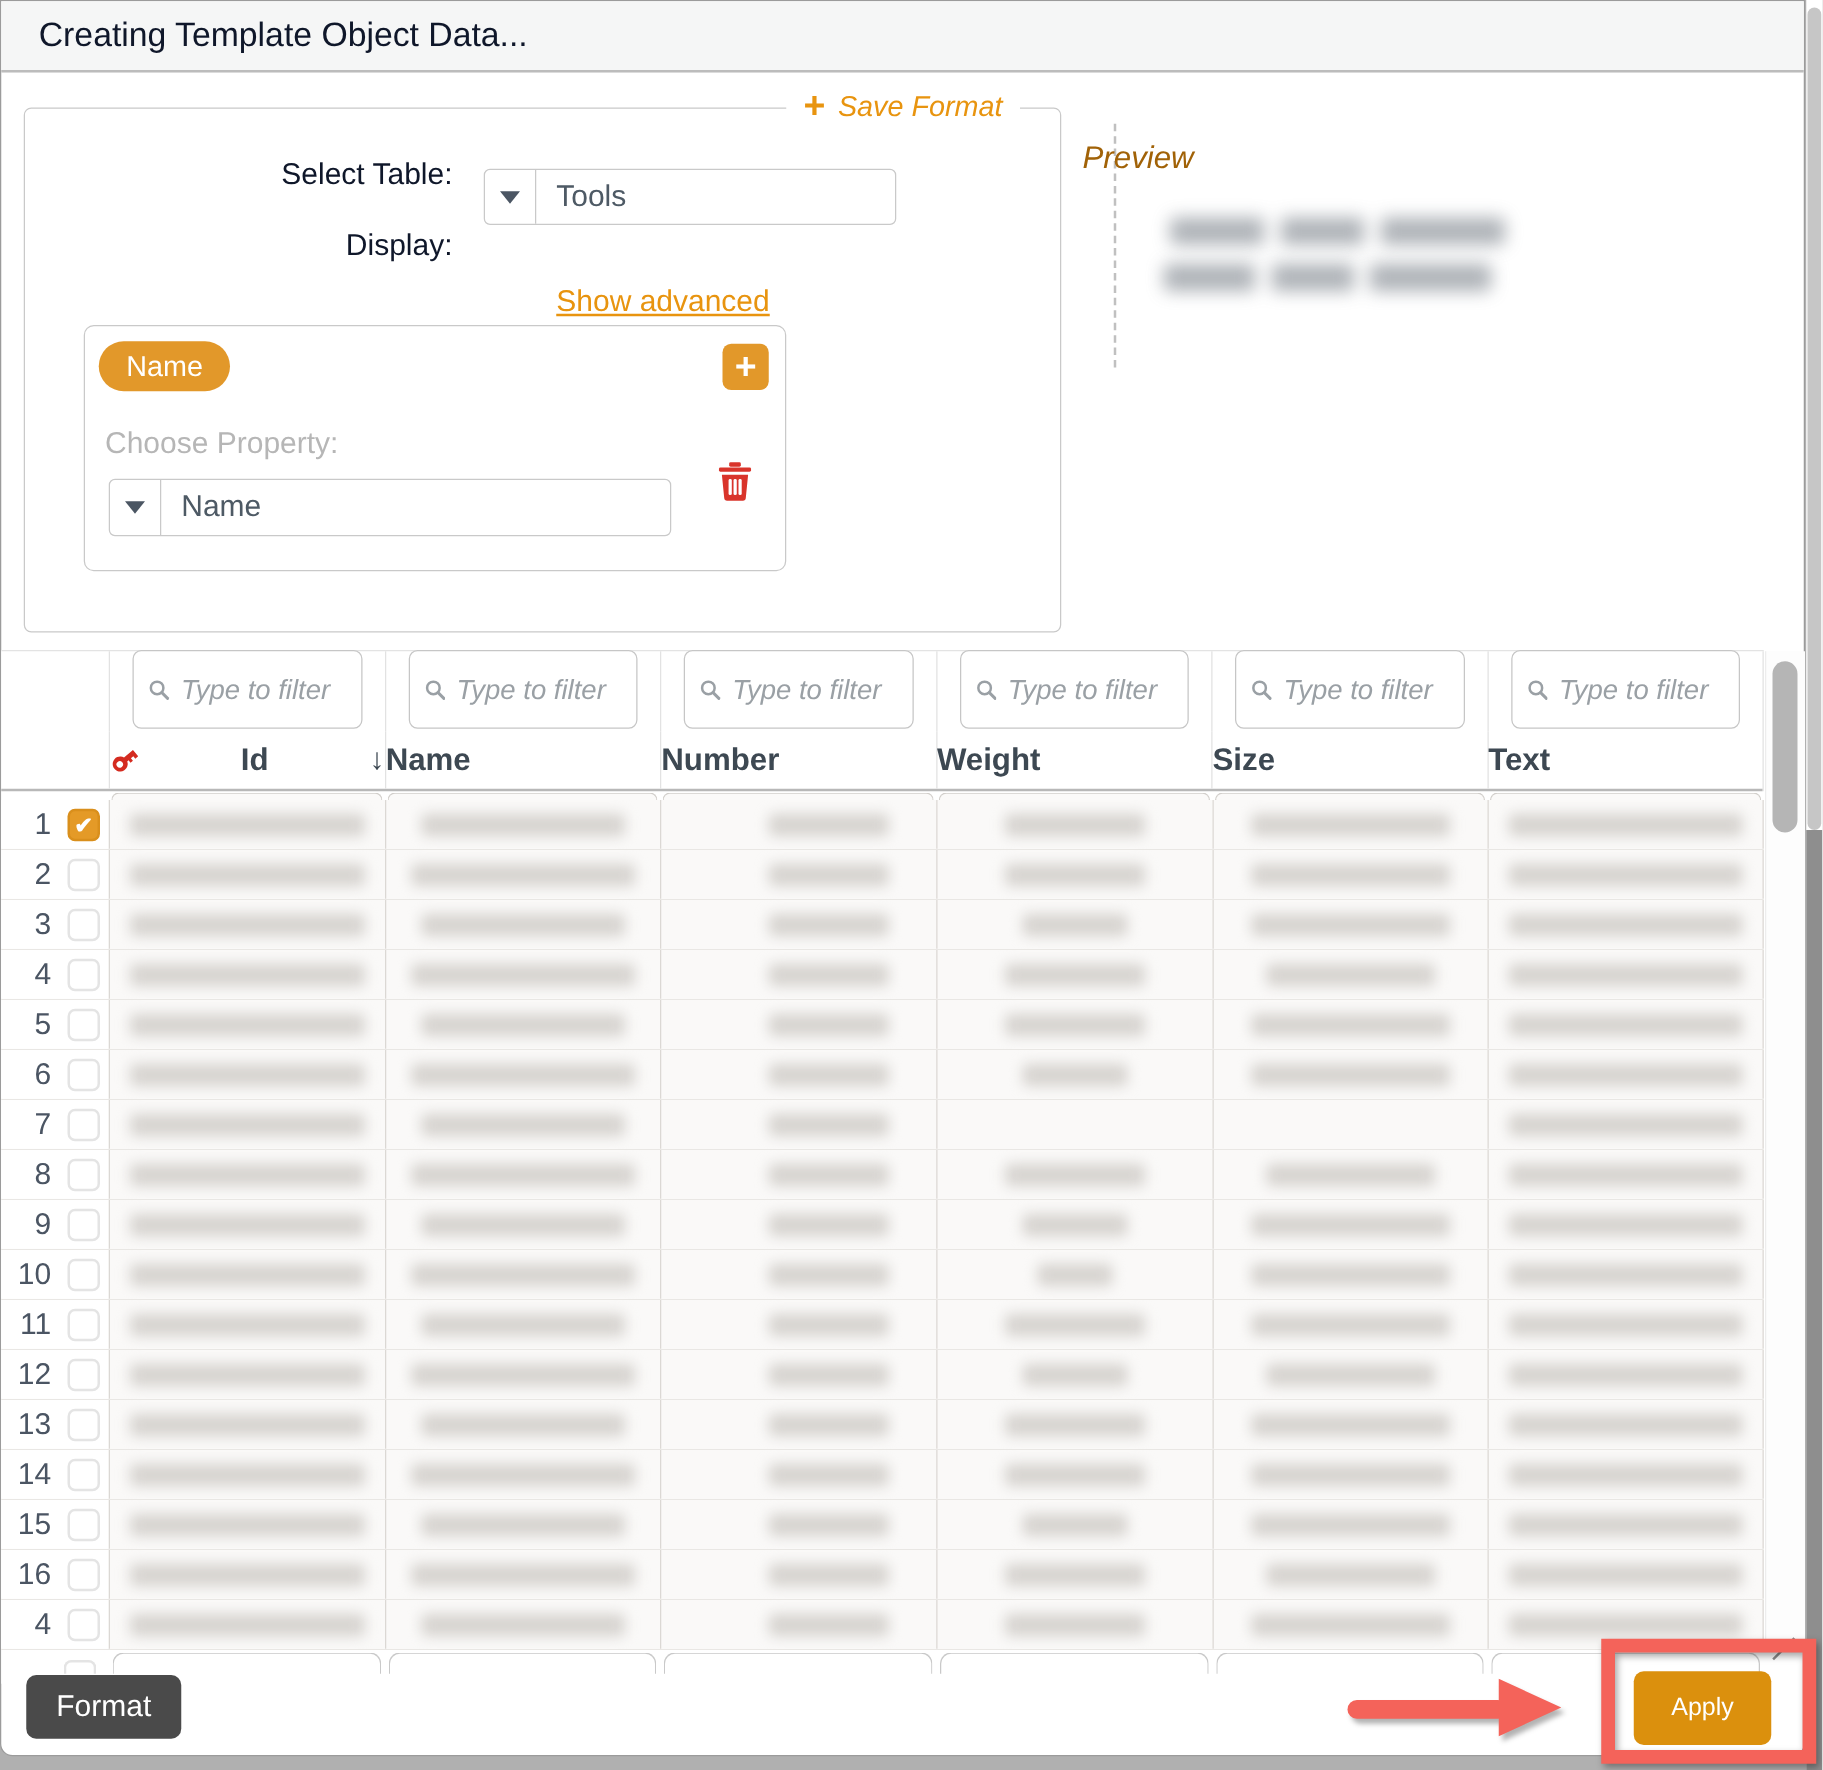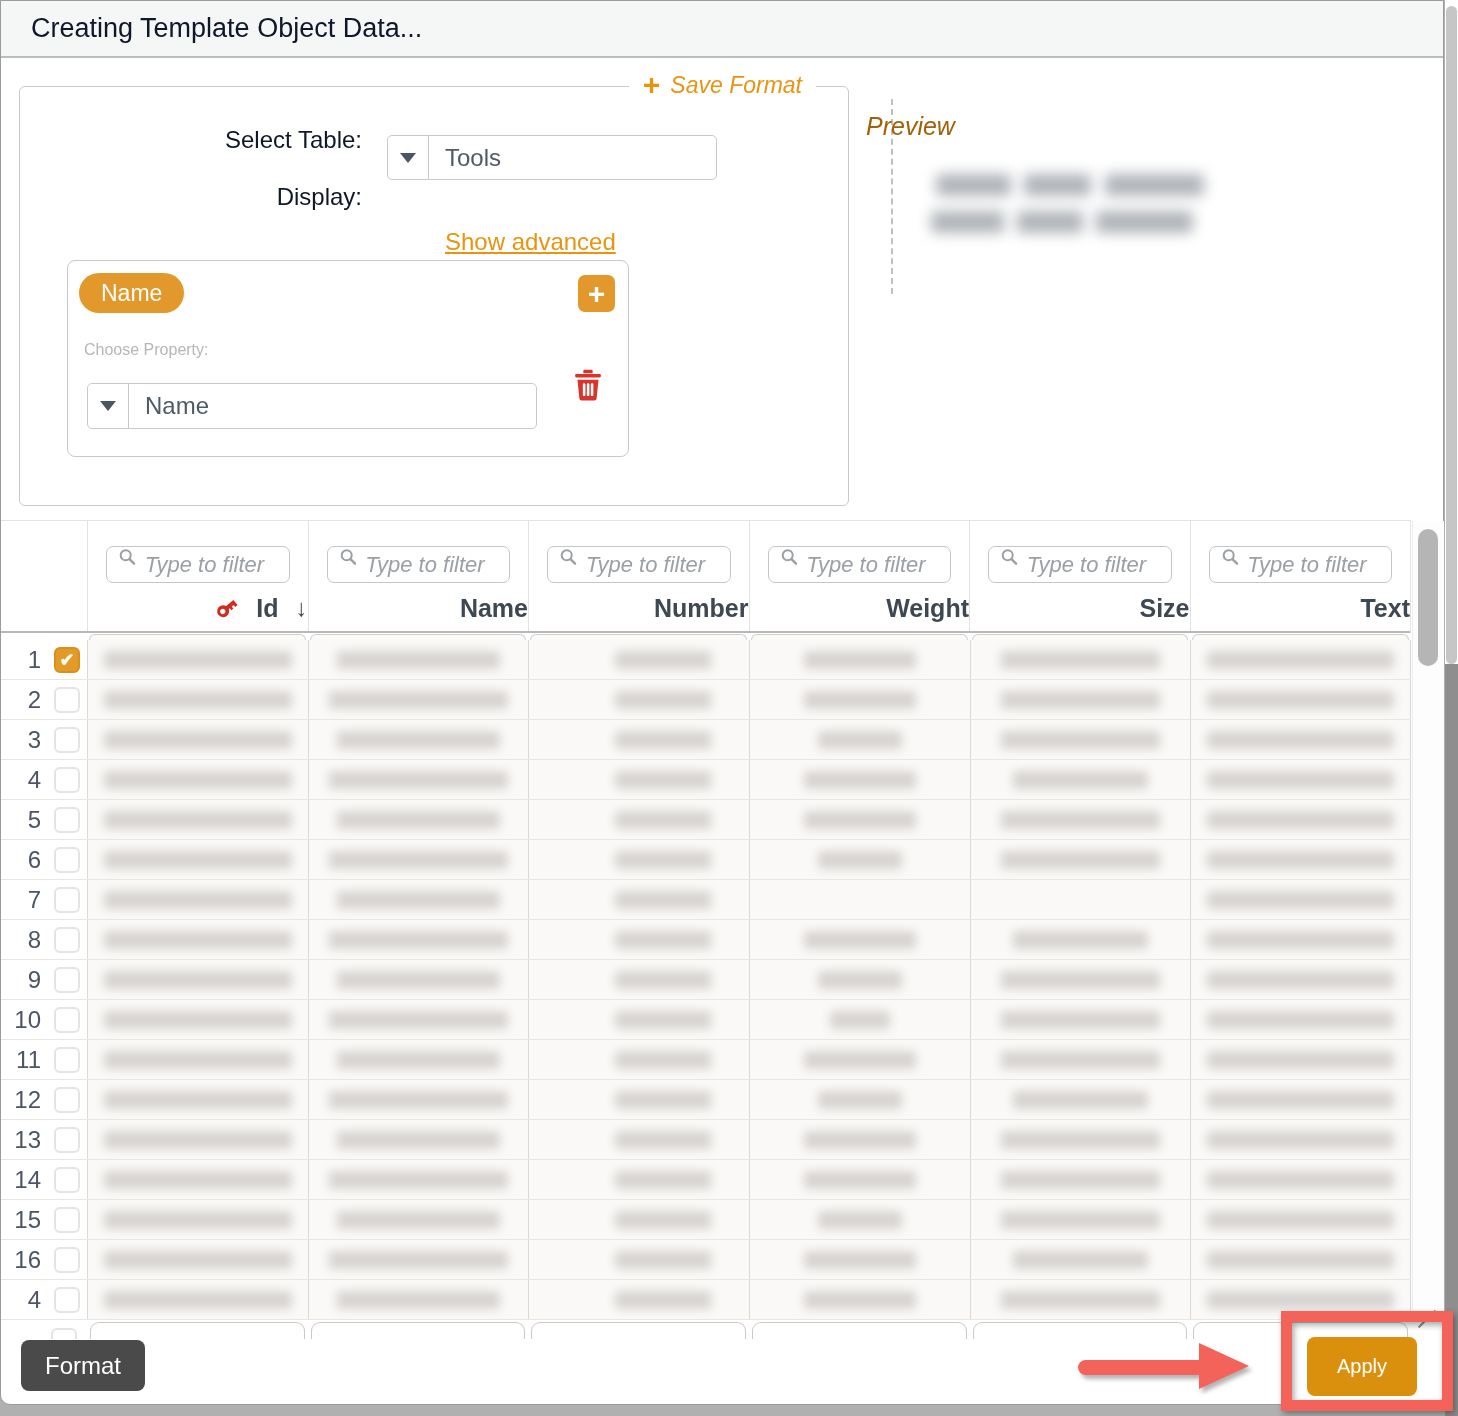--- a/index.html
+++ b/index.html
@@ -33,44 +33,44 @@
 
   .show-adv { position:absolute; left:425px; top:141px; font-size:24px; color:#e8940f; text-decoration:underline; }
 
   .property-box { position:absolute; left:47px; top:173px; width:562px; height:197px;
                   border:1px solid #c9c9c9; border-radius:8px; }
   .chip { position:absolute; left:11px; top:12px; height:40px; padding:0 22px; background:#e2982a;
           border-radius:20px; color:#fff; font-size:23px; display:flex; align-items:center; }
   .plus-btn { position:absolute; right:13px; top:14px; width:37px; height:37px; background:#e2982a;
               border-radius:7px; color:#fff; font-size:30px; font-weight:bold;
               display:flex; align-items:center; justify-content:center; line-height:1; }
-  .choose-lbl { position:absolute; left:16px; top:80px; font-size:16px; color:#b6b6b6; }
+  .choose-lbl { position:absolute; left:16px; top:80px; font-size:24px; color:#b6b6b6; }
   .combo-2 { left:19px; top:122px; width:450px; height:46px; }
   .trash { position:absolute; right:26px; top:108px; width:28px; height:32px; }
 
   
   .preview-divider { position:absolute; left:890px; top:98px; height:195px; width:0; border-left:2px dashed #c0c0c0; }
   .preview-title { position:absolute; left:865px; top:111px; font-size:25px; font-style:italic; color:#a16207; }
   .blurline { position:absolute; height:22px; filter:blur(7px); opacity:.62; border-radius:4px;
               background:linear-gradient(90deg,#7e858d 0 28%,transparent 28% 33%,#7e858d 33% 58%,transparent 58% 63%,#7e858d 63% 100%); }
   .blurline-1 { left:935px; top:173px; width:268px; }
   .blurline-2 { left:930px; top:210px; width:262px; }
 
   
   .tbl { position:absolute; left:0; top:519px; width:1410px; border-top:1px solid #e3e3e3; background:#fff; }
   .grid { display:grid; grid-template-columns:86px repeat(6,1fr); }
   .thead .cell { border-left:1px solid #e2e2e2; }
   .thead .cell:first-child { border-left:none; }
   .thead { border-right:1px solid #e2e2e2; }
   .fcell { height:64px; display:flex; align-items:flex-end; justify-content:center; padding-bottom:2px; }
-  .filter-wrap { width:calc(100% - 36px); height:37px; border:1.5px solid #c6c6c6; border-radius:7px;
-                 display:flex; padding:0 12px; gap:9px; background:#fff; }
+  .filter-wrap { width:calc(100% - 36px); height:63px; border:1.5px solid #c6c6c6; border-radius:7px;
+                 display:flex; align-items:center; padding:0 12px; gap:9px; background:#fff; }
   .filter-wrap input { border:none; outline:none; width:100%; font-size:22px; color:#4e5a65; font-family:inherit; }
   .filter-wrap input::placeholder { color:#9aa0a5; font-style:italic; }
-  .hcell { height:46px; display:flex; align-items:center; justify-content:flex-end; gap:17px;
+  .hcell { height:46px; display:flex; align-items:center; justify-content:space-between; gap:17px;
            font-size:25px; font-weight:bold; color:#3d4852; }
   .head-underline { border-bottom:2px solid #b8b8b8; }
   .sort-arrow { font-size:24px; color:#3d4852; font-weight:bold; }
 
   .caps { height:7px; }
   .caps .cap { border:1px solid #d2cfcb; border-bottom:none; border-radius:9px 9px 0 0; margin:1px 2px 0; background:#fbfaf9; }
   .caps .cap:first-child { border:none; background:transparent; }
 
   .brow { height:40px; border-bottom:1px solid #e9e7e4; }
   .bcell { border-left:1px solid #dbd8d4; display:flex; align-items:center; justify-content:center;

